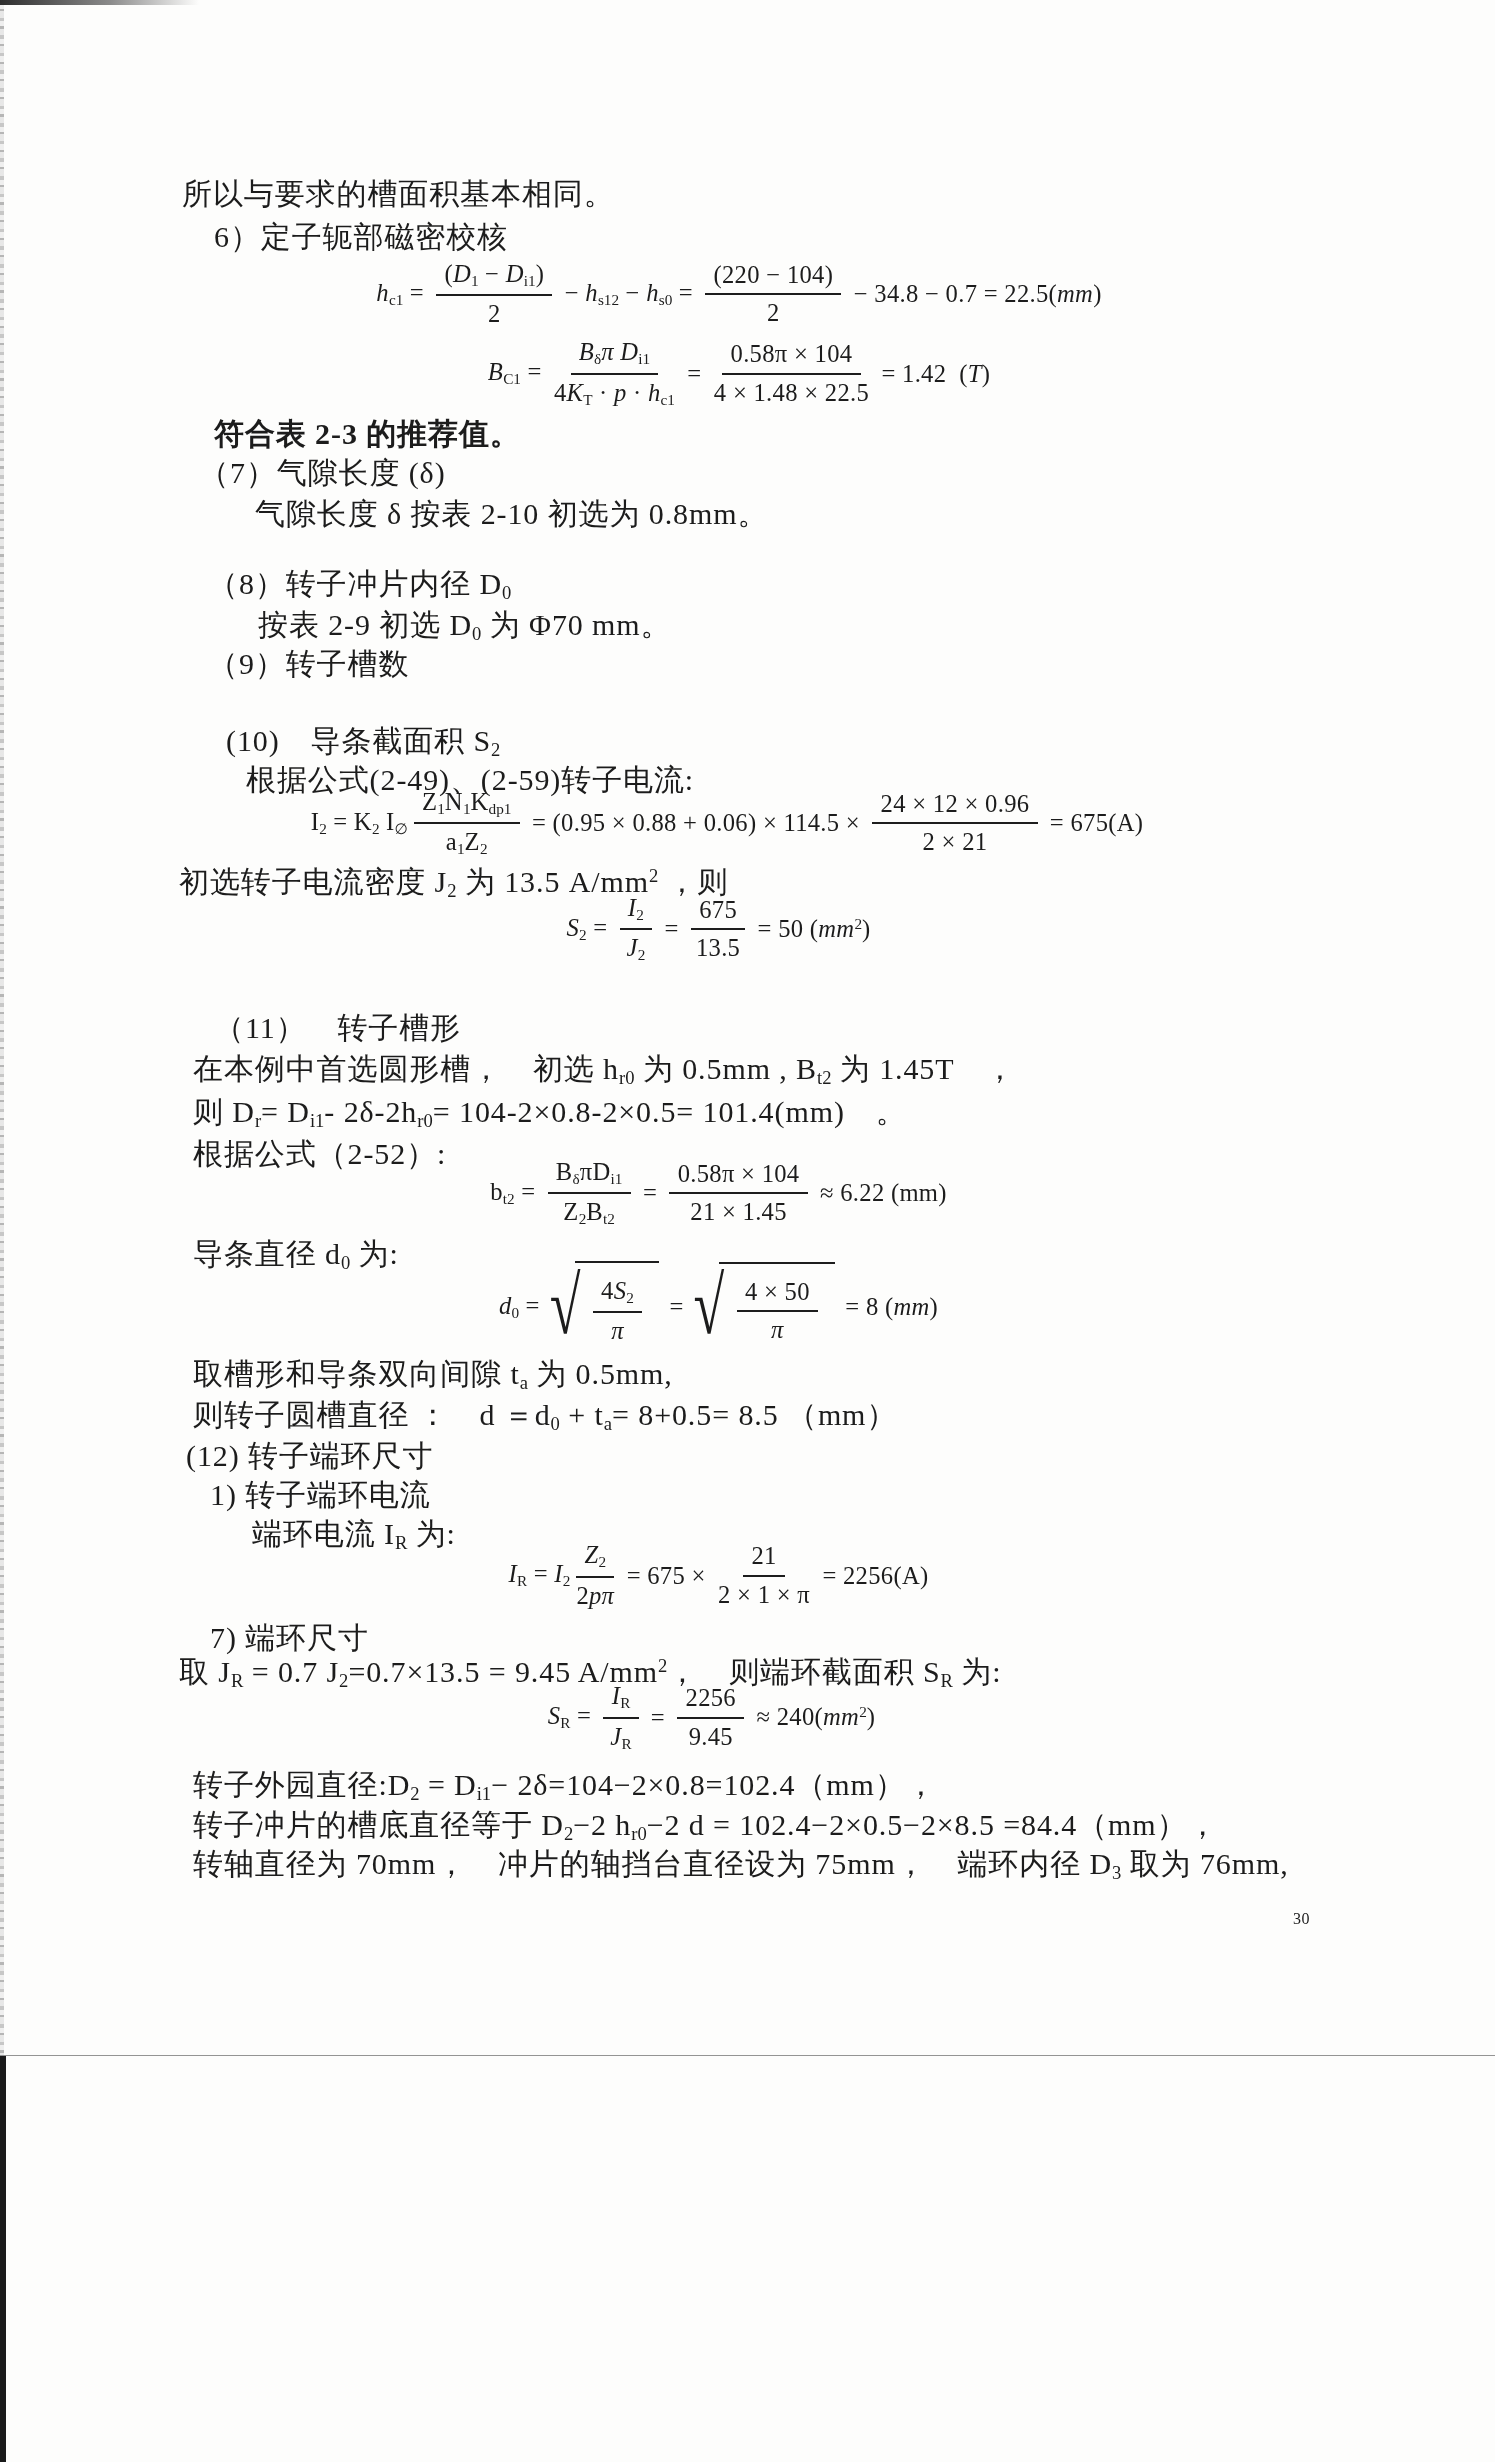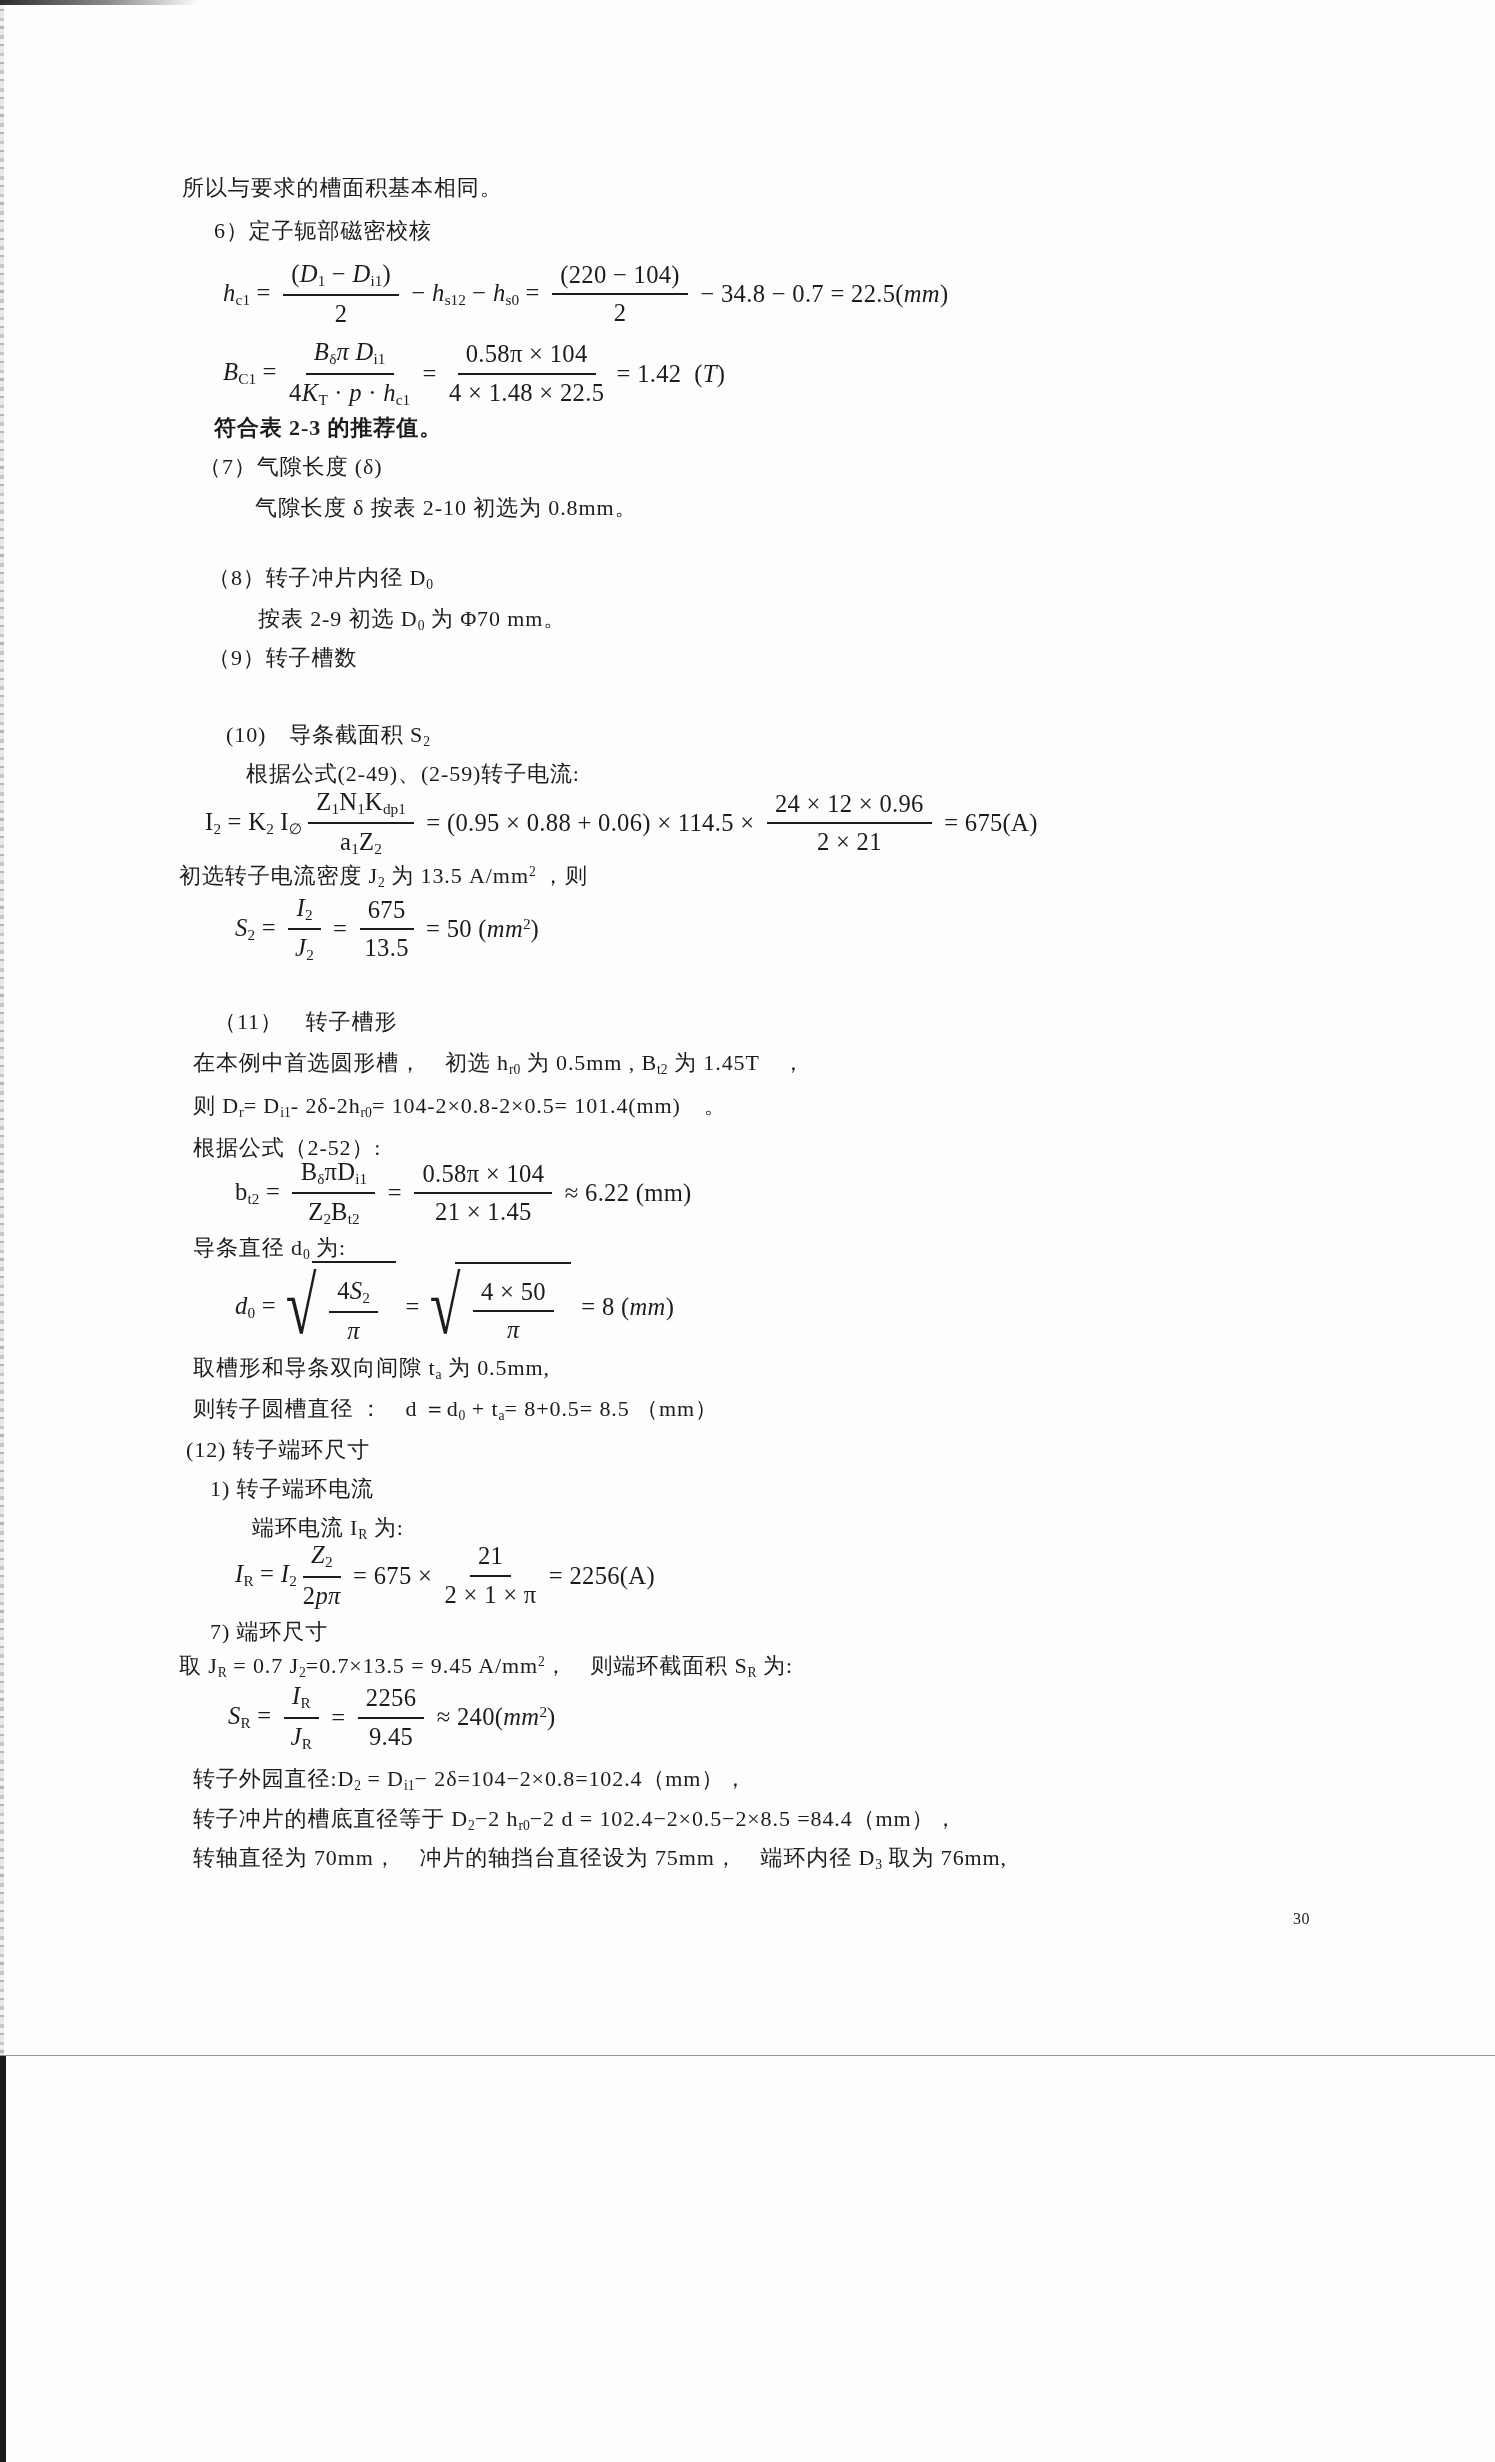--- a/index.html
+++ b/index.html
@@ -21,29 +21,29 @@
     background:linear-gradient(90deg,#2e2e2e,#8a8a8a 55%,rgba(255,255,255,0));
   }
   .bottom-line{
     position:absolute;left:0;top:2055px;width:1495px;height:1.2px;background:#949494;
   }
   .corner-black{
     position:absolute;left:0;top:2056px;width:5.9px;height:406px;background:#1a1a1a;
   }
   
   .line{
-    position:absolute;font-size:22px;line-height:1.3;white-space:pre;
+    position:absolute;font-size:30px;line-height:1.3;white-space:pre;
     letter-spacing:0.9px;
   }
   sub{font-size:0.62em;vertical-align:-0.28em;letter-spacing:0;}
   sup{font-size:0.62em;vertical-align:0.55em;letter-spacing:0;}
   .it{font-style:italic;}
   
   .formula{
-    position:absolute;display:flex;align-items:center;justify-content:flex-start;
+    position:absolute;display:flex;align-items:center;justify-content:center;
     font-size:24.6px;letter-spacing:0.3px;
   }
   .mpart{white-space:pre;}
   .frac{display:inline-flex;flex-direction:column;align-items:center;margin:0 5.9px;}
   .frac .num{padding:0 8.2px 4.1px;border-bottom:2.3px solid #1d1d1d;white-space:pre;}
   .frac .den{padding-top:4.1px;white-space:pre;}
   .sqrt{display:inline-flex;align-items:center;margin:0 3.5px;}
   .radsign{
     font-size:56px;line-height:.8;font-weight:400;margin-right:-5.3px;
     transform:scaleY(1.45);transform-origin:60% 56%;

